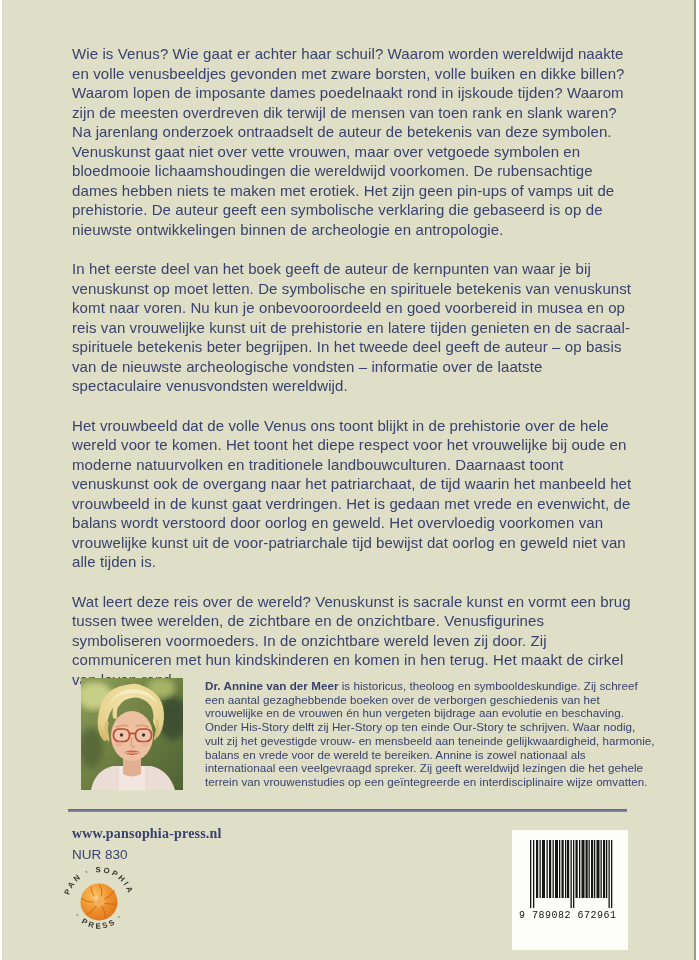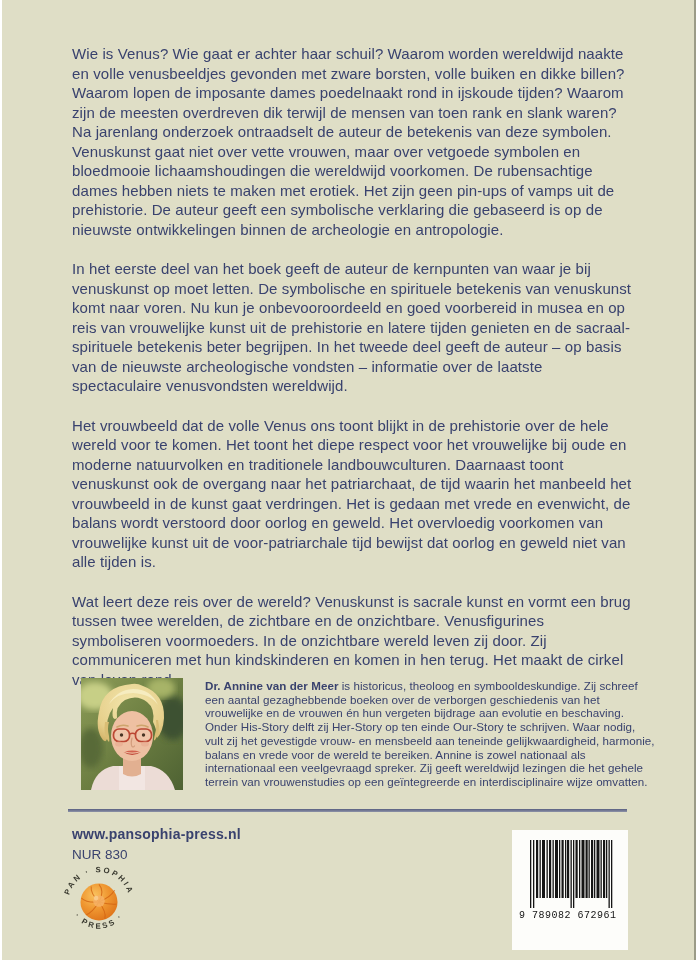--- a/index.html
+++ b/index.html
@@ -32,21 +32,21 @@
     font-size:11.6px;line-height:13.7px;letter-spacing:.05px;
   }
   .bio strong{font-weight:bold;}
 
   .divider{
     position:absolute;left:68px;top:809px;width:559px;height:3px;
     background:linear-gradient(#595f80,#8e93a8);
   }
   .website{
     position:absolute;left:72px;top:826px;
-    font-size:14px;font-weight:bold;letter-spacing:.2px;
+    font-size:14px;font-weight:bold;letter-spacing:.2px;font-family:Liberation Serif, serif;
   }
   .nur{
     position:absolute;left:72px;top:847px;
     font-size:13.5px;
   }
 
   .logo{position:absolute;left:60px;top:862px;width:78px;height:78px;}
 
   .barcode{
     position:absolute;left:512px;top:830px;width:116px;height:120px;

